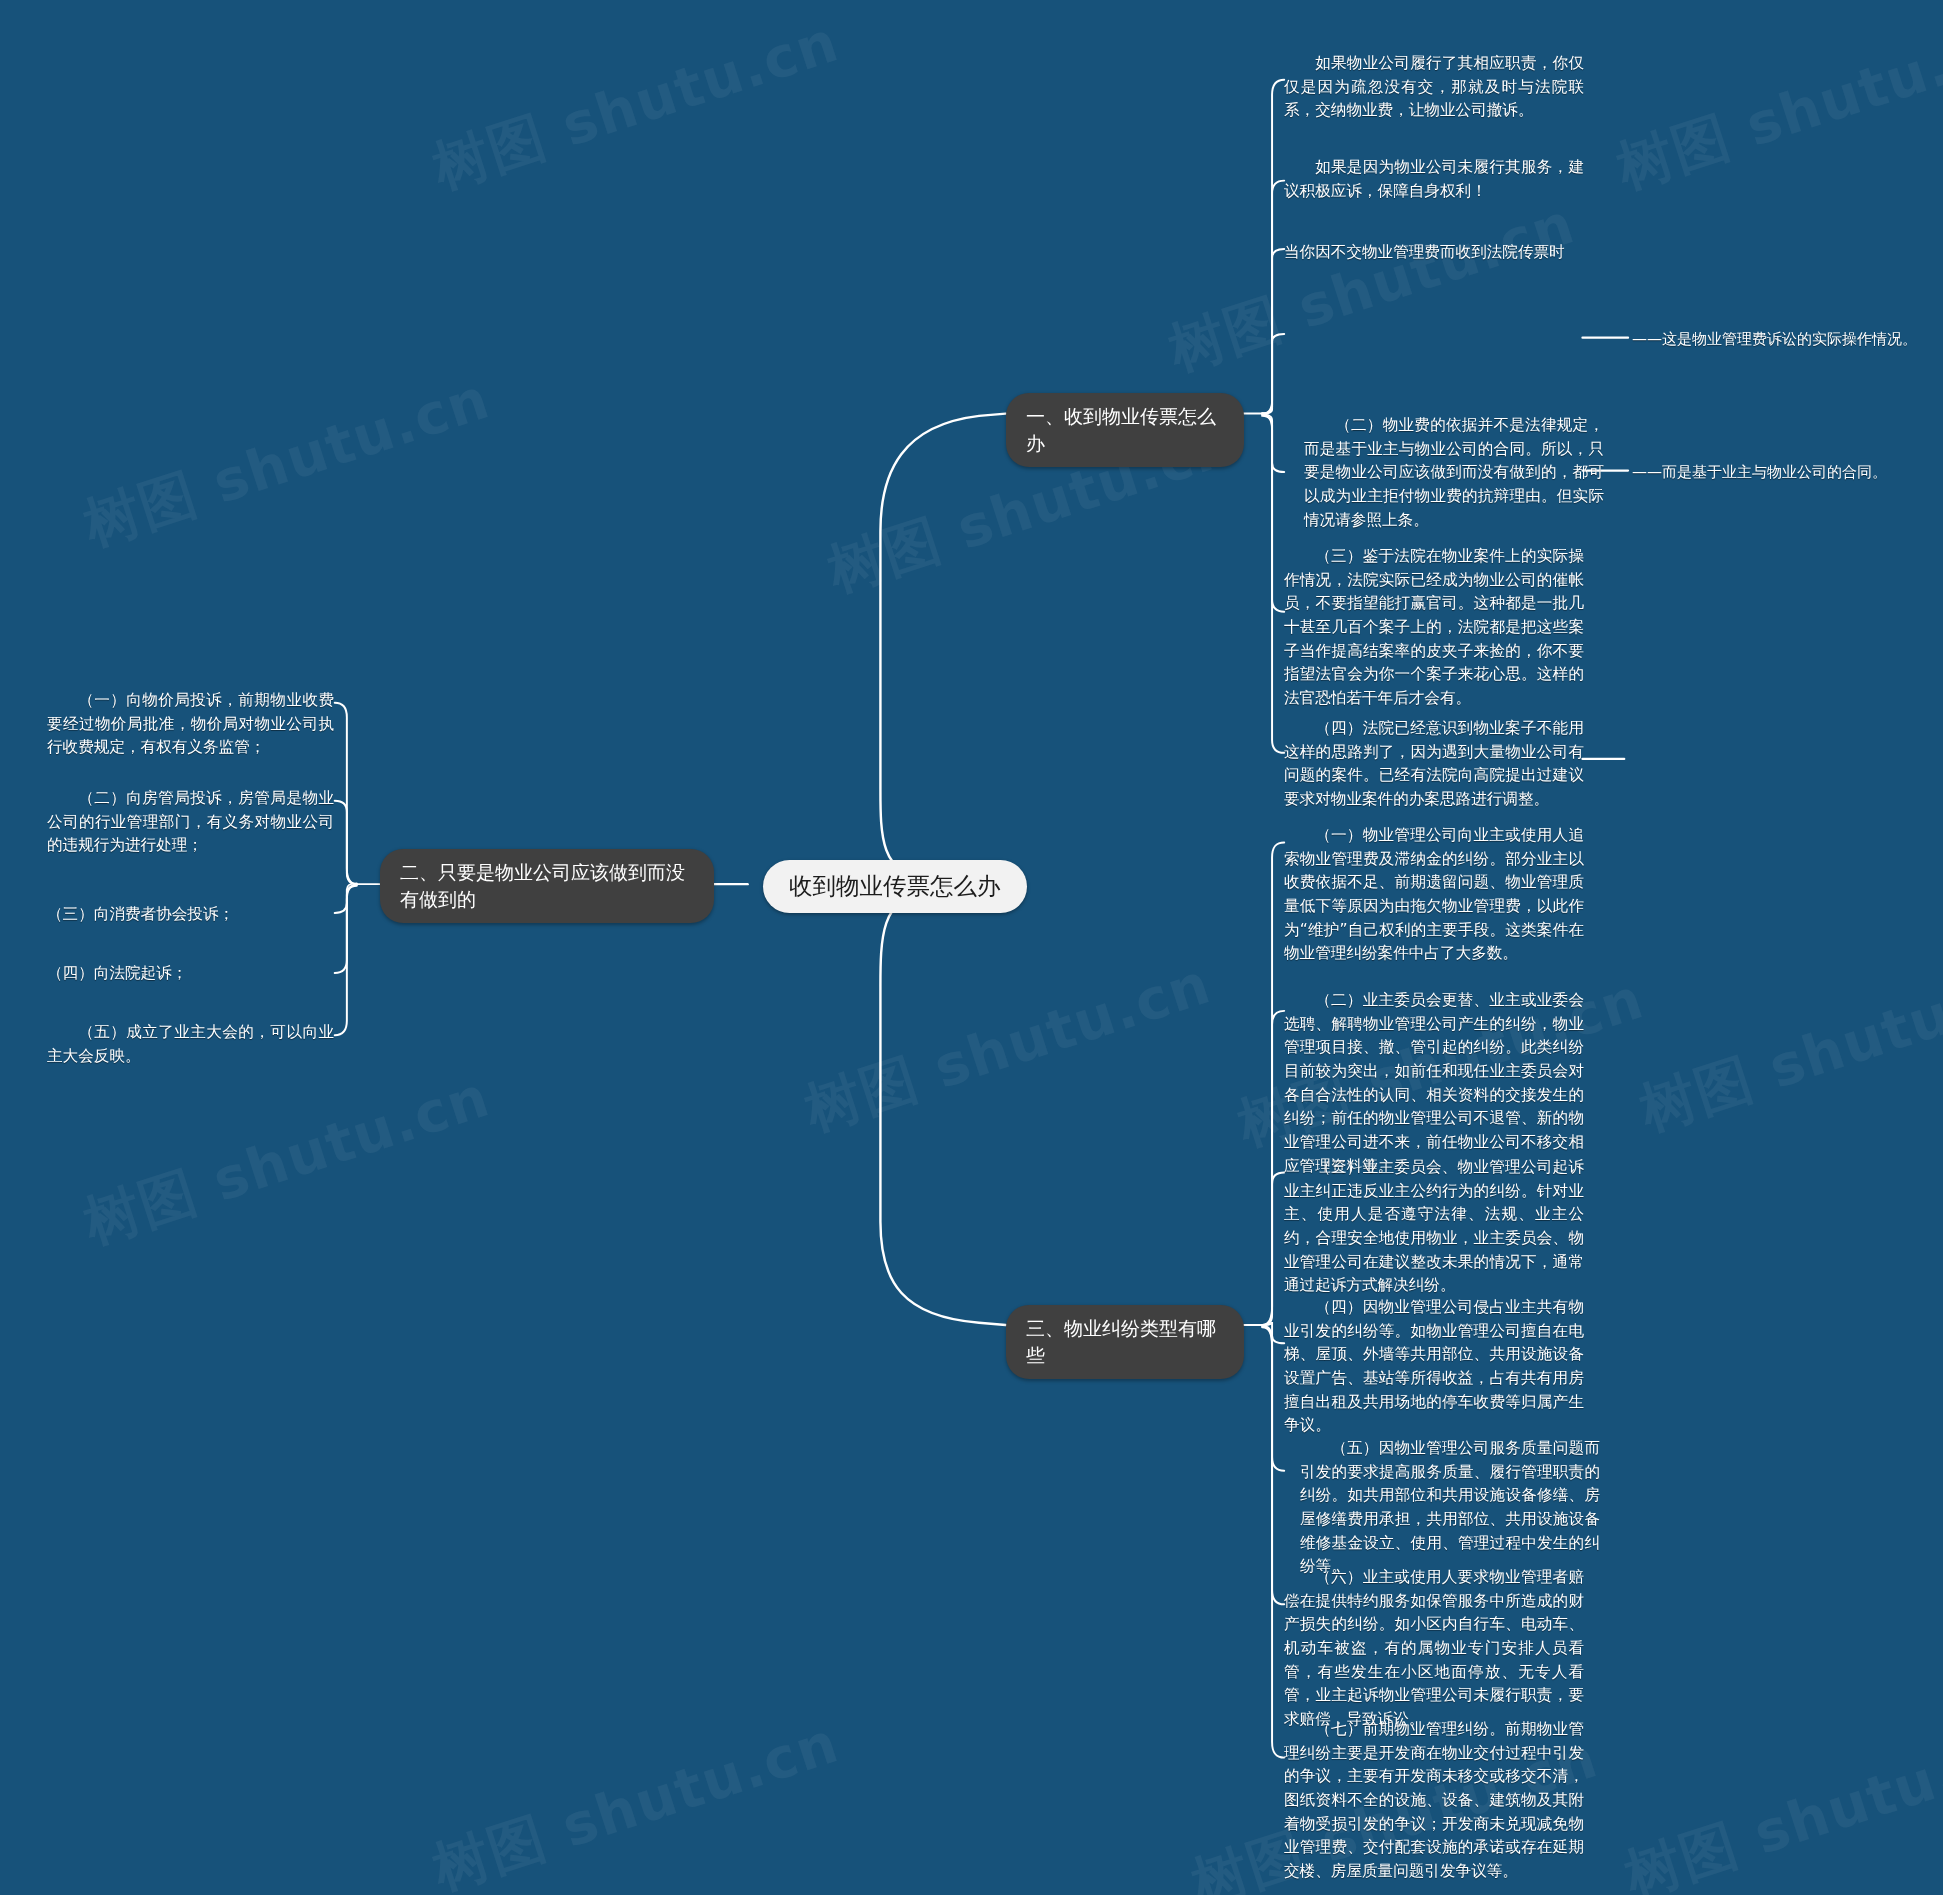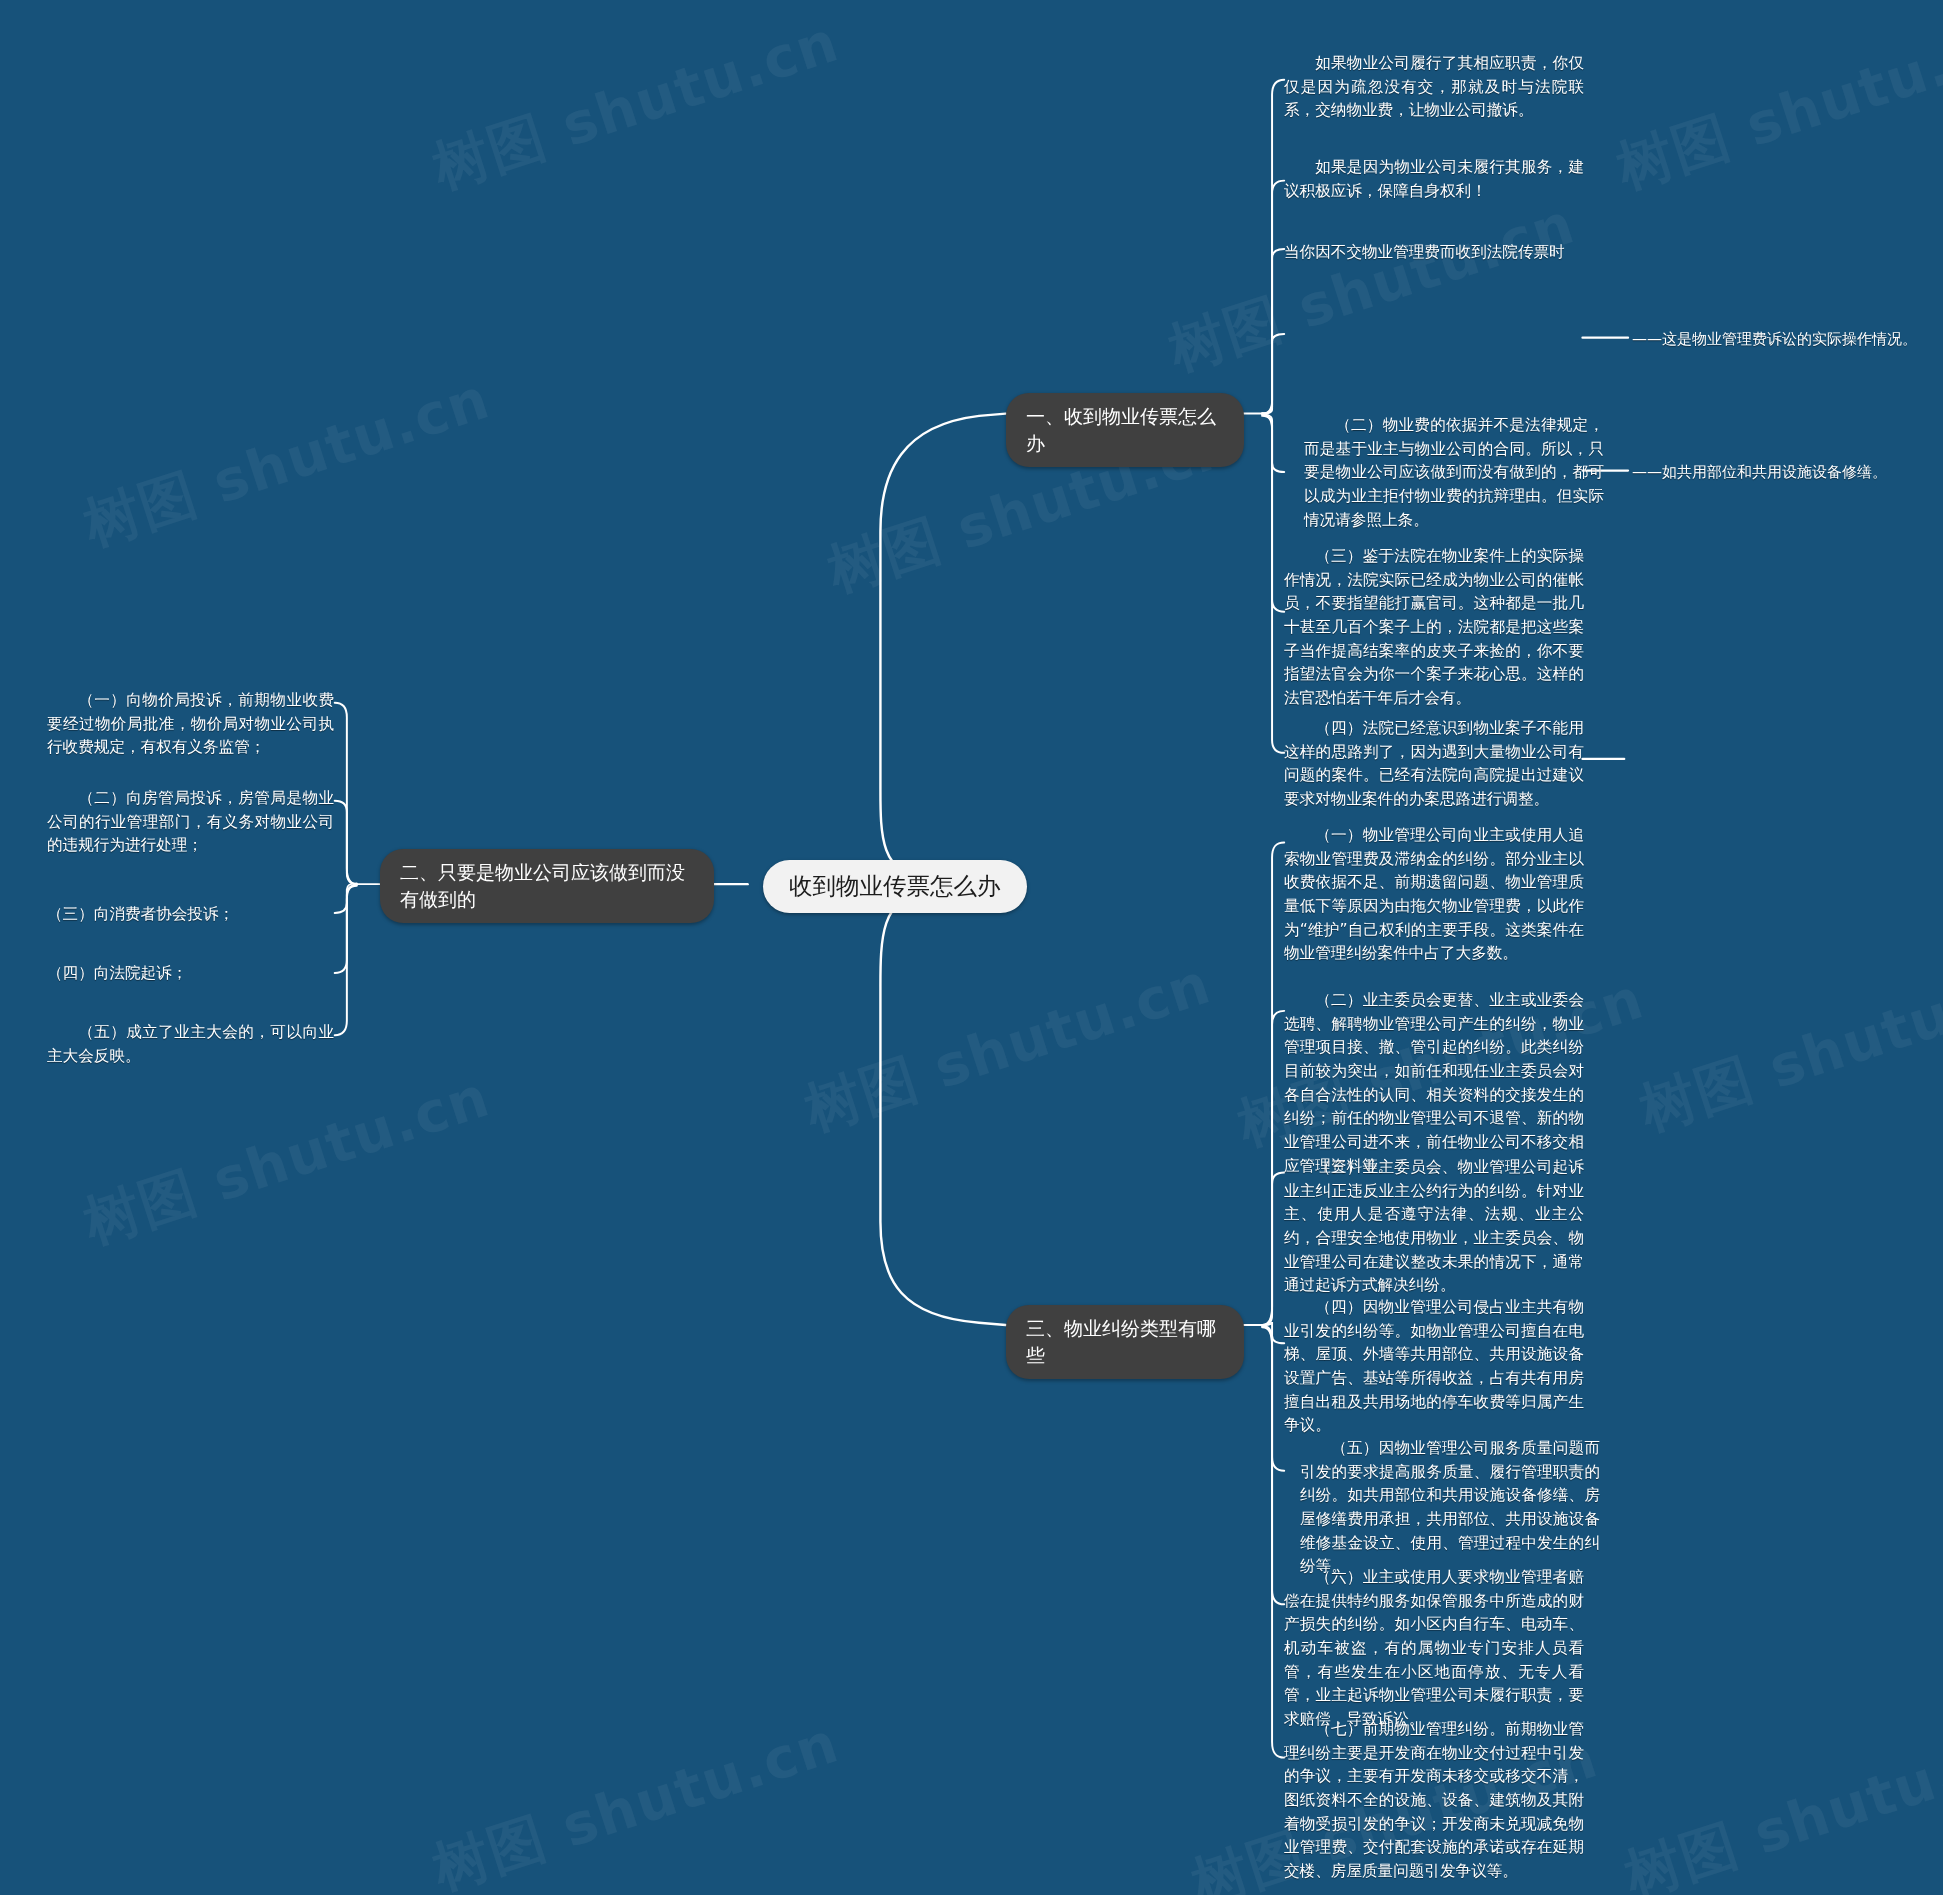--- a/index.html
+++ b/index.html
@@ -159,21 +159,21 @@
 
 
   <div class="node leaf" style="left:1284px; top:414px; width:300px;margin-left:20px;">（二）物业费的依据并不是法律规定，而是基于业主与物业公司的合同。所以，只要是物业公司应该做到而没有做到的，都可以成为业主拒付物业费的抗辩理由。但实际情况请参照上条。</div>
 
   <div class="node leaf" style="left:1284px; top:717px; width:300px;">（四）法院已经意识到物业案子不能用这样的思路判了，因为遇到大量物业公司有问题的案件。已经有法院向高院提出过建议要求对物业案件的办案思路进行调整。</div>
 
   <div class="node leaf" style="left:1284px; top:545px; width:300px;">（三）鉴于法院在物业案件上的实际操作情况，法院实际已经成为物业公司的催帐员，不要指望能打赢官司。这种都是一批几十甚至几百个案子上的，法院都是把这些案子当作提高结案率的皮夹子来捡的，你不要指望法官会为你一个案子来花心思。这样的法官恐怕若干年后才会有。</div>
 
   <div class="node note" style="left:1632px; top:328px;">——这是物业管理费诉讼的实际操作情况。</div>
 
-  <div class="node note" style="left:1632px; top:461px;">——如共用部位和共用设施设备修缮。</div>
+  <div class="node note" style="left:1632px; top:461px;">——而是基于业主与物业公司的合同。</div>
 
   <div class="node leaf" style="left:47px; top:689px; width:287px;">（一）向物价局投诉，前期物业收费要经过物价局批准，物价局对物业公司执行收费规定，有权有义务监管；</div>
 
   <div class="node leaf" style="left:47px; top:787px; width:287px;">（二）向房管局投诉，房管局是物业公司的行业管理部门，有义务对物业公司的违规行为进行处理；</div>
 
   <div class="node leaf right-align" style="left:47px; top:903px; width:287px;">（三）向消费者协会投诉；</div>
 
   <div class="node leaf right-align" style="left:47px; top:962px; width:287px;">（四）向法院起诉；</div>
 
   <div class="node leaf" style="left:47px; top:1021px; width:287px;">（五）成立了业主大会的，可以向业主大会反映。</div>

